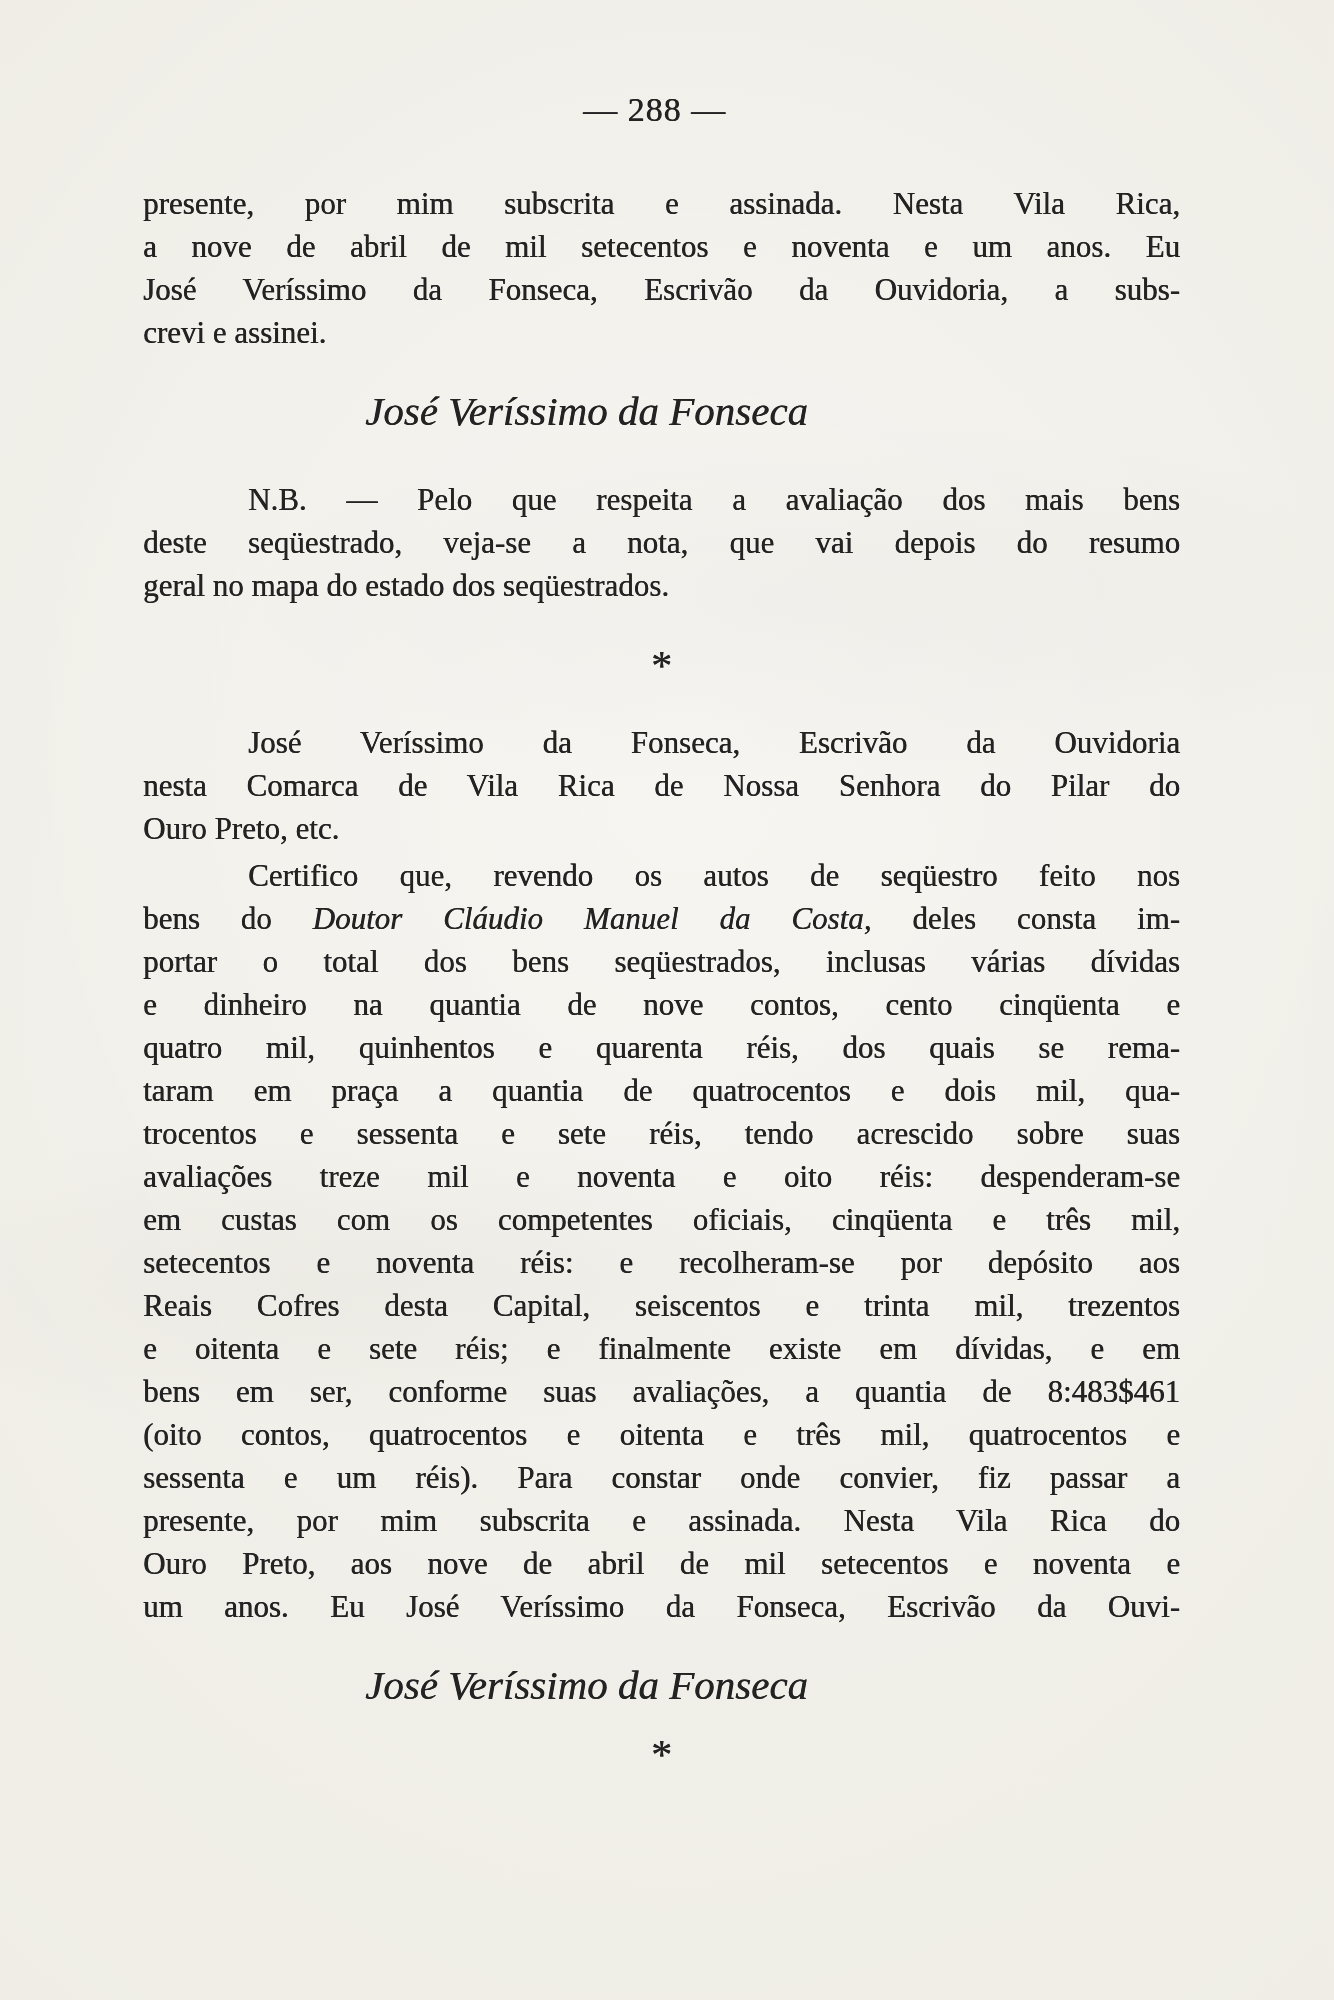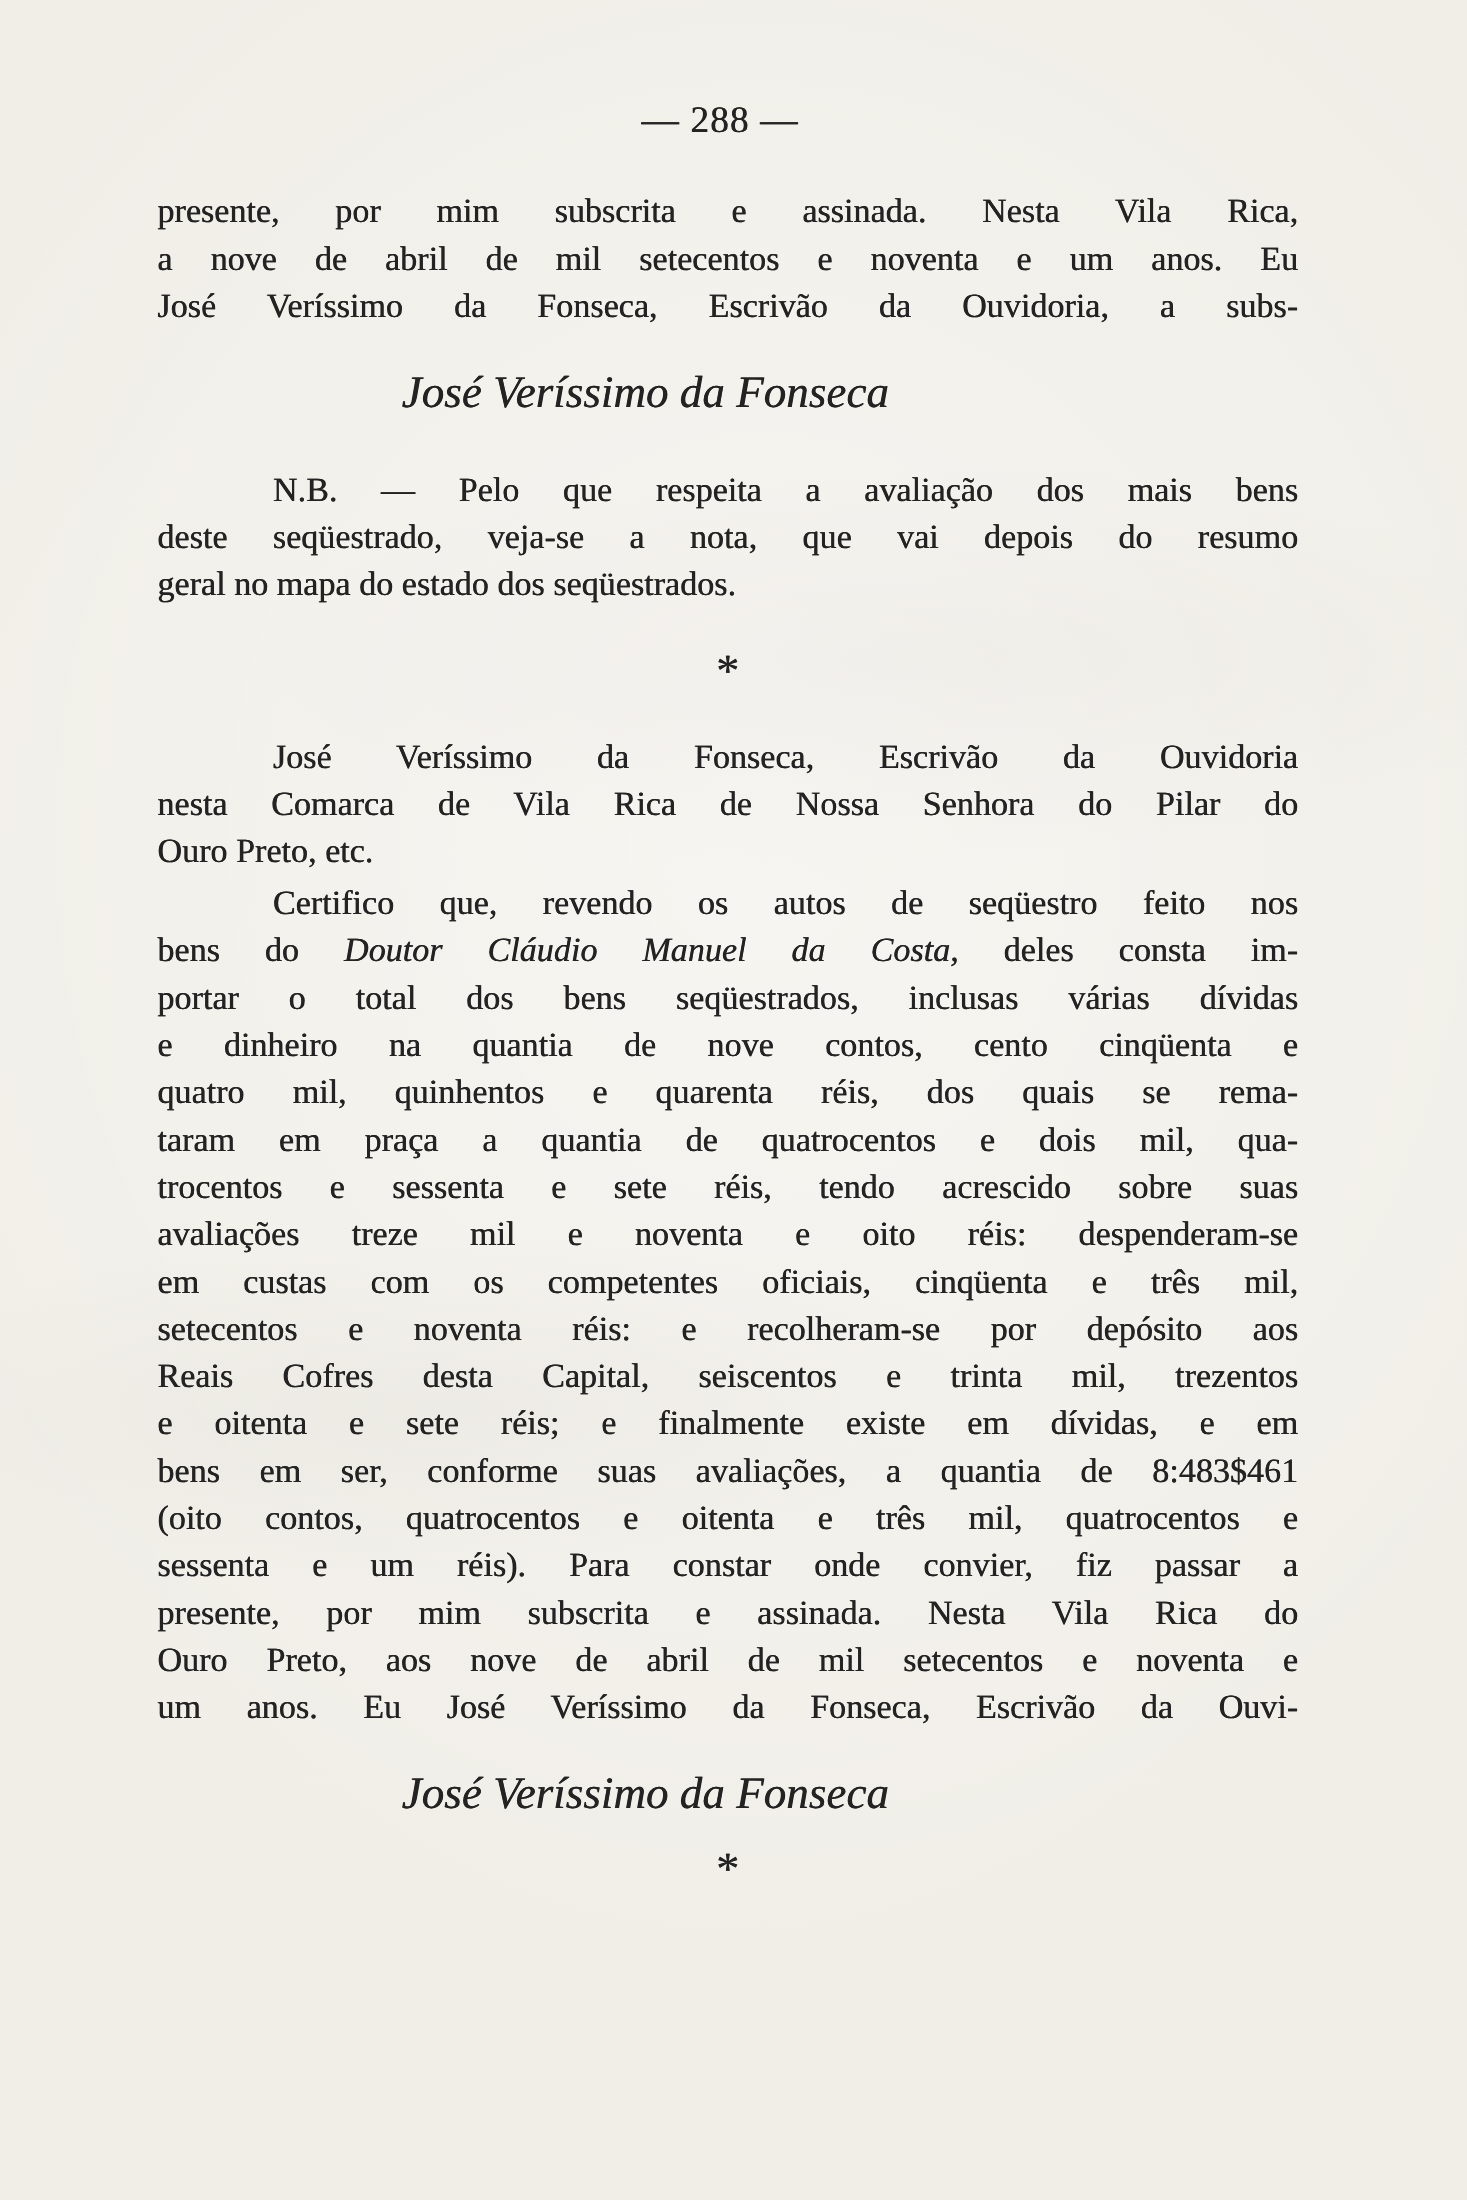--- a/index.html
+++ b/index.html
@@ -58,40 +58,41 @@
     padding-right: 150px;
     text-shadow: 0.4px 0 0 currentColor;
   }
   .separator {
     font-size: 42px;
     line-height: 43px;
     text-align: center;
     text-shadow: 0.4px 0 0 currentColor;
   }
   
-  .content > :nth-child(1) { margin-top: 39px; }
+  .content > :nth-child(1) { margin-top: 51px; }
   .content > :nth-child(2) { margin-top: 36px; }
   .content > :nth-child(3) { margin-top: 45px; }
   .content > :nth-child(4) { margin-top: 38px; }
   .content > :nth-child(5) { margin-top: 33px; }
   .content > :nth-child(6) { margin-top: 4px; }
   .content > :nth-child(7) { margin-top: 36px; }
   .content > :nth-child(8) { margin-top: 27px; }
   em { font-style: italic; }
 </style>
 </head>
 <body>
 
 <div class="page">
   <div class="page-number">— 288 —</div>
   <div class="content">
       <div class="paragraph">
         <div class="line">presente, por mim subscrita e assinada. Nesta Vila Rica,</div>
         <div class="line">a nove de abril de mil setecentos e noventa e um anos. Eu</div>
         <div class="line">José Veríssimo da Fonseca, Escrivão da Ouvidoria, a subs-</div>
+        <div class="line lastline">crevi e assinei.</div>
       </div>
       <div class="signature">José Veríssimo da Fonseca</div>
       <div class="paragraph indent">
         <div class="line">N.B. — Pelo que respeita a avaliação dos mais bens</div>
         <div class="line">deste seqüestrado, veja-se a nota, que vai depois do resumo</div>
         <div class="line lastline">geral no mapa do estado dos seqüestrados.</div>
       </div>
       <div class="separator">*</div>
       <div class="paragraph indent">
         <div class="line">José Veríssimo da Fonseca, Escrivão da Ouvidoria</div>

